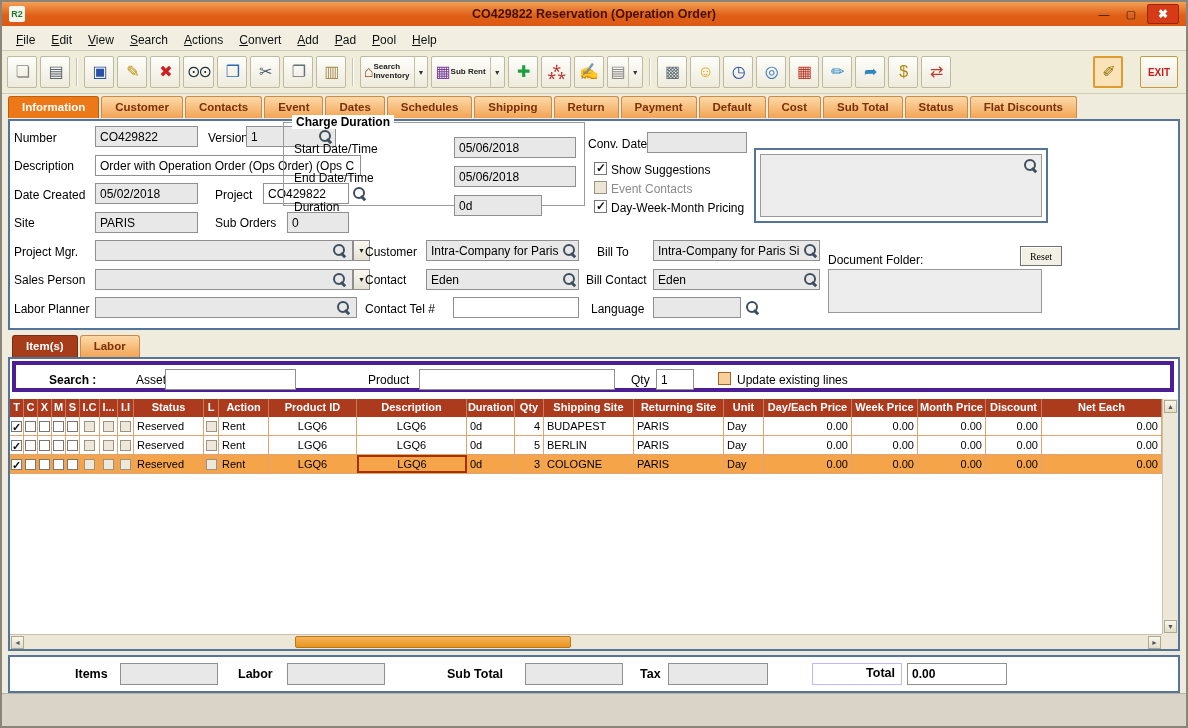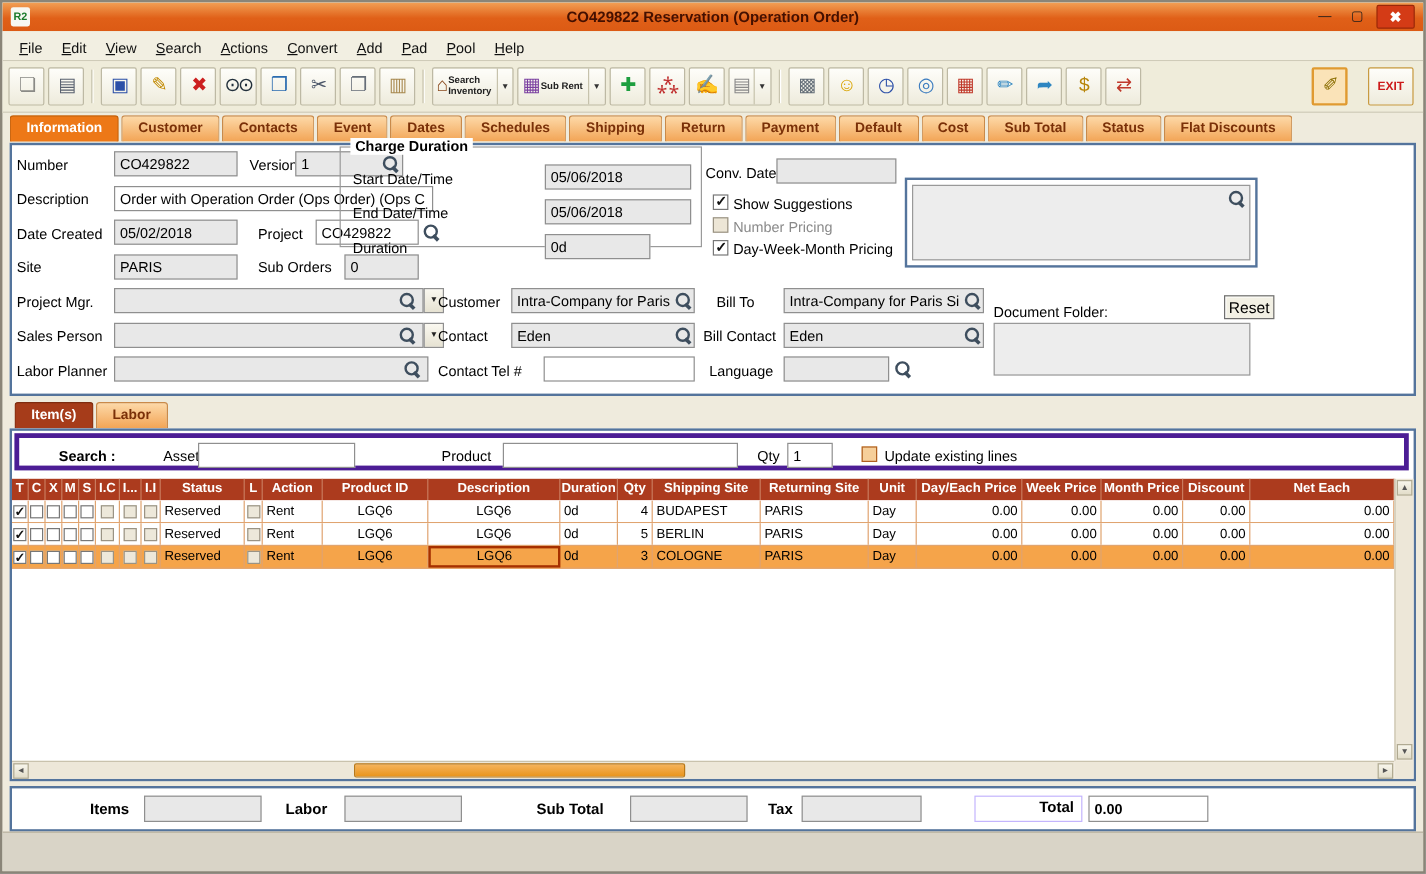--- a/index.html
+++ b/index.html
@@ -62,21 +62,21 @@
   .mag::before { content:""; position:absolute; left:1px; top:1px; width:8px; height:8px; border:2px solid #3E4E5E; border-radius:50%; }
   .mag::after { content:""; position:absolute; left:10px; top:9px; width:6px; height:2.5px; background:#3E4E5E; transform:rotate(45deg); transform-origin:0 0; }
 
   .combo-btn { position:absolute; width:17px; height:21px; background:linear-gradient(#FAF8F0,#E6E2D2); border:1px solid #8F8F8F; font-size:7px; text-align:center; line-height:19px; color:#222; }
 
   .cb { position:absolute; width:13px; height:13px; background:#FFF; border:1px solid #777; }
   .cb.checked::after { content:"✓"; position:absolute; left:1px; top:-2px; font-size:12px; font-weight:bold; color:#111; }
   .cb.dim { background:#EDE6D6; border-color:#9A9384; }
   .cb.orange { background:#F6CF9A; border-color:#B06020; }
 
-  .reset-btn { position:absolute; font-family:Liberation Sans, sans-serif; font-size:13px; background:#F2F0E4; border:1px solid #6F6F6F; box-shadow:inset 1px 1px 0 #FFF; }
+  .reset-btn { position:absolute; font-family:Liberation Serif, serif; font-size:10px; background:#F2F0E4; border:1px solid #6F6F6F; box-shadow:inset 1px 1px 0 #FFF; }
 
   
   .search-box { position:absolute; left:2px; top:2px; width:1162px; height:31px; border:4px solid #4c1d95; background:#FFF; }
   .slbl { position:absolute; font-size:12px; white-space:nowrap; }
 
   
   .grid-header { position:absolute; left:0; top:40px; right:16px; height:18px; background:#AC3B1E; display:flex; }
   .th { height:18px; line-height:17px; color:#FFF; font-size:11px; font-weight:bold; text-align:center; border-right:1px solid #C97B5E; overflow:hidden; white-space:nowrap; flex:0 0 auto; }
   .grid-body { position:absolute; left:0; top:58px; right:16px; bottom:15px; background:#FFF; overflow:hidden; }
   .tr { display:flex; height:19px; border-bottom:1px solid #E0A470; background:#FFF; }
@@ -284,21 +284,21 @@
       <span class="lbl" style="left:10px;top:77px">Duration</span>
       <input class="fld ro" style="left: 170px; top: 72px; width: 88px;" readonly="" value="0d">
     </div>
 
     <span class="lbl" style="left:578px;top:16px">Conv. Date</span>
     <input class="fld ro" style="left: 637px; top: 11px; width: 100px;" readonly="" value="">
 
     <span class="cb checked" style="left:584px;top:41px"></span>
     <span class="lbl" style="left:601px;top:42px">Show Suggestions</span>
     <span class="cb dim" style="left:584px;top:60px"></span>
-    <span class="lbl dimtext" style="left:601px;top:61px">Number Pricing</span>
+    <span class="lbl dimtext" style="left:601px;top:61px">Event Contacts</span>
     <span class="cb checked" style="left:584px;top:79px"></span>
     <span class="lbl" style="left:601px;top:80px">Day-Week-Month Pricing</span>
 
     <span class="lbl" style="left:355px;top:124px">Customer</span>
     <input class="fld ro magpad" style="left: 416px; top: 119px; width: 153px;" readonly="" value="Intra-Company for Paris Site">
     <span class="mag" style="left:552px;top:122px"></span>
     <span class="lbl" style="left:587px;top:124px">Bill To</span>
     <input class="fld ro magpad" style="left: 643px; top: 119px; width: 167px;" readonly="" value="Intra-Company for Paris Si">
     <span class="mag" style="left:793px;top:122px"></span>
 

